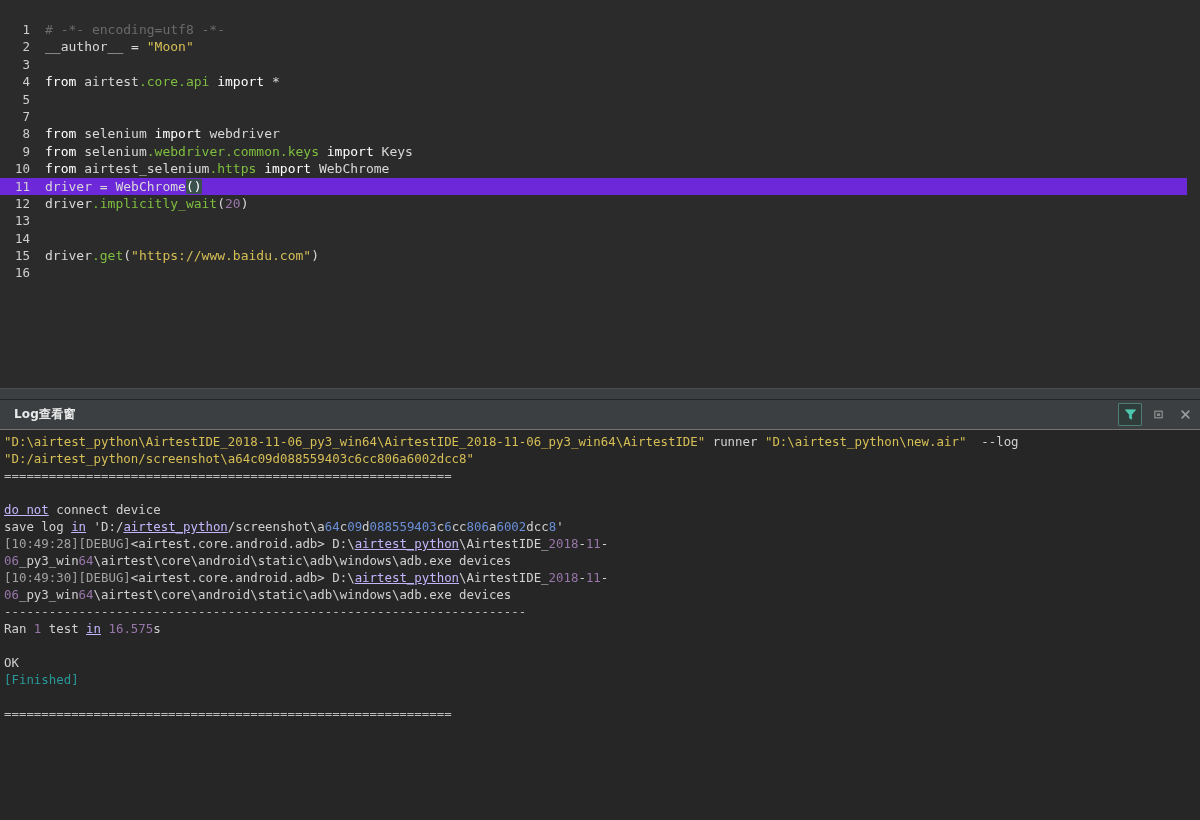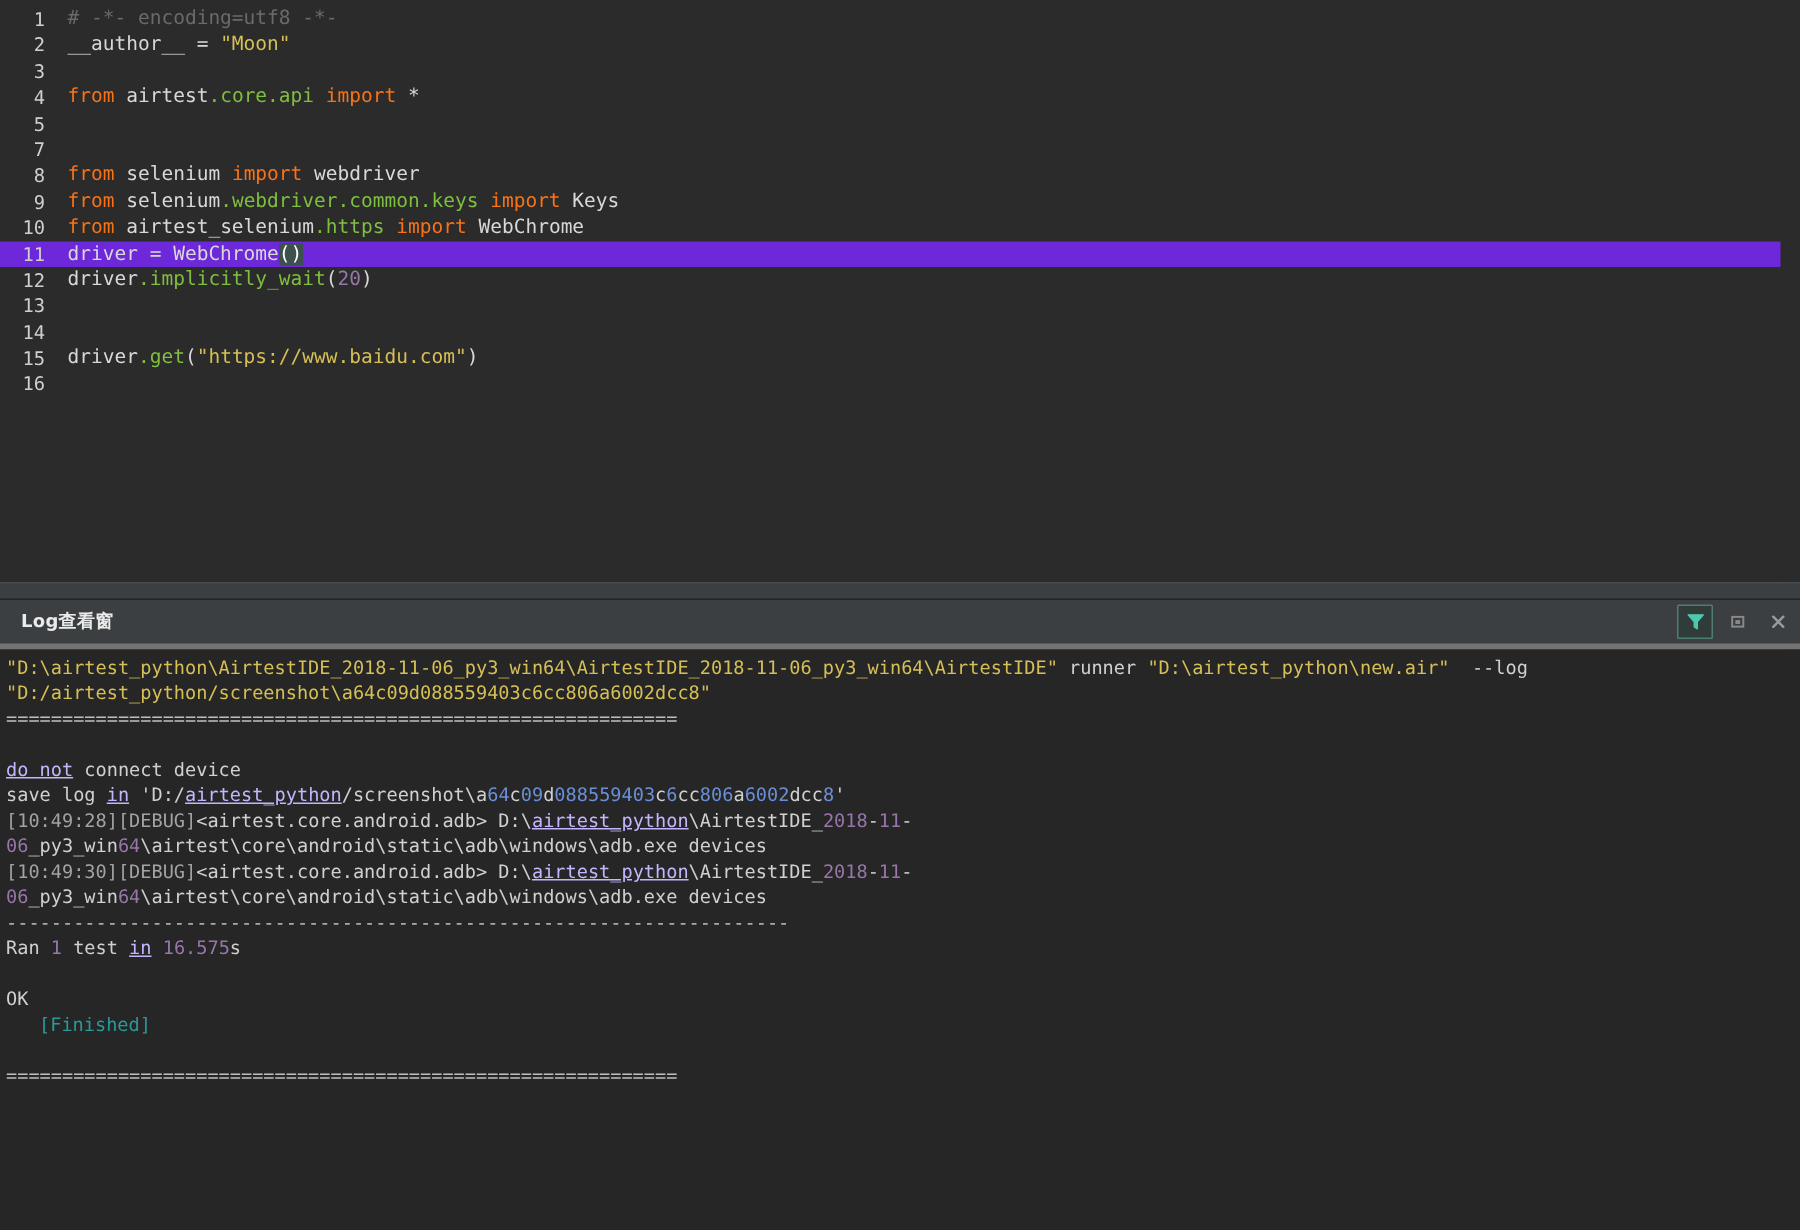--- a/index.html
+++ b/index.html
@@ -16,21 +16,21 @@
 
   
   .editor {
     position: relative;
     height: 388px;
     background: #2b2b2b;
     overflow: hidden;
   }
   .code-area {
     position: relative;
-    padding-top: 4px;
+    padding-top: 21px;
   }
   .code-line {
     position: relative;
     height: 17.4px;
     line-height: 17.4px;
     font-size: 13px;
     white-space: pre;
     color: #a9b7c6;
   }
   .code-line.current {
@@ -52,21 +52,21 @@
     font-size: 13px;
   }
   .editor-scrollbar {
     position: absolute;
     top: 0;
     right: 0;
     width: 13px;
     height: 100%;
     background: #2b2b2b;
   }
-  .t-imp     { color: #f97316; }
+  .t-imp     { color: #ffffff; }
   .t-fn      { color: #7fbf3f; }
   .t-str     { color: #d6bf55; }
   .t-num     { color: #9876aa; }
   .t-cmt     { color: #6a6a6a; }
   .t-id      { color: #d8d8d8; }
   .t-bracket { background: #3b514d; color: #ffffff; }
 
   
   .splitter {
     height: 10px;
@@ -81,21 +81,21 @@
     background: #2b2b2b;
     display: flex;
     flex-direction: column;
   }
   .log-header {
     height: 29px;
     background: #3c3f41;
     display: flex;
     align-items: center;
     padding: 0 4px 0 14px;
-    border-bottom: 4px solid #737373;
+    border-bottom: 1px solid #737373;
   }
   .log-title {
     color: #eaeaea;
     font-size: 12px;
     font-family: "DejaVu Sans", "Liberation Sans", sans-serif;
     font-weight: bold;
     letter-spacing: 0.2px;
     flex: 0 0 auto;
   }
   .log-header-spacer { flex: 1 1 auto; }
@@ -136,21 +136,21 @@
     height: 100%;
     background: #262626;
   }
 
   
   .l-path   { color: #d6bf55; }
   .l-plain  { color: #d0d0d0; }
   .l-red    { color: #c4b5fd; text-decoration: underline; }
   .l-num    { color: #6a8fd8; }
   .l-purple { color: #9876aa; }
-  .l-cyan   { color: #299999; margin-left: 22px; }
+  .l-cyan   { color: #299999; }
   .l-teal   { color: #a3a3a3; }
   .l-white  { color: #e0e0e0; }
   .l-dim    { color: #bdbdbd; }
 </style>
 </head>
 <body>
 
 <div class="editor">
   <div class="code-area">
       <div class="code-line"><span class="gutter-num">1</span><span class="code-text"><span class="t-cmt"># -*- encoding=utf8 -*-</span></span></div>

